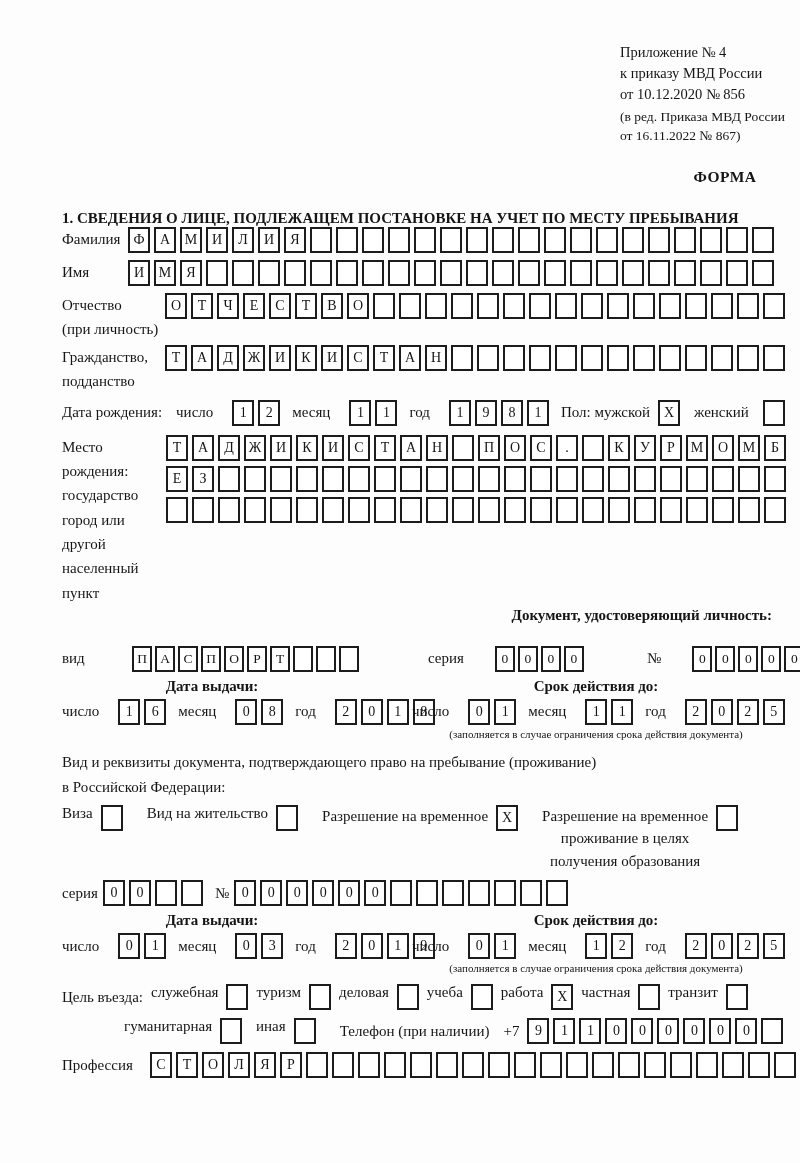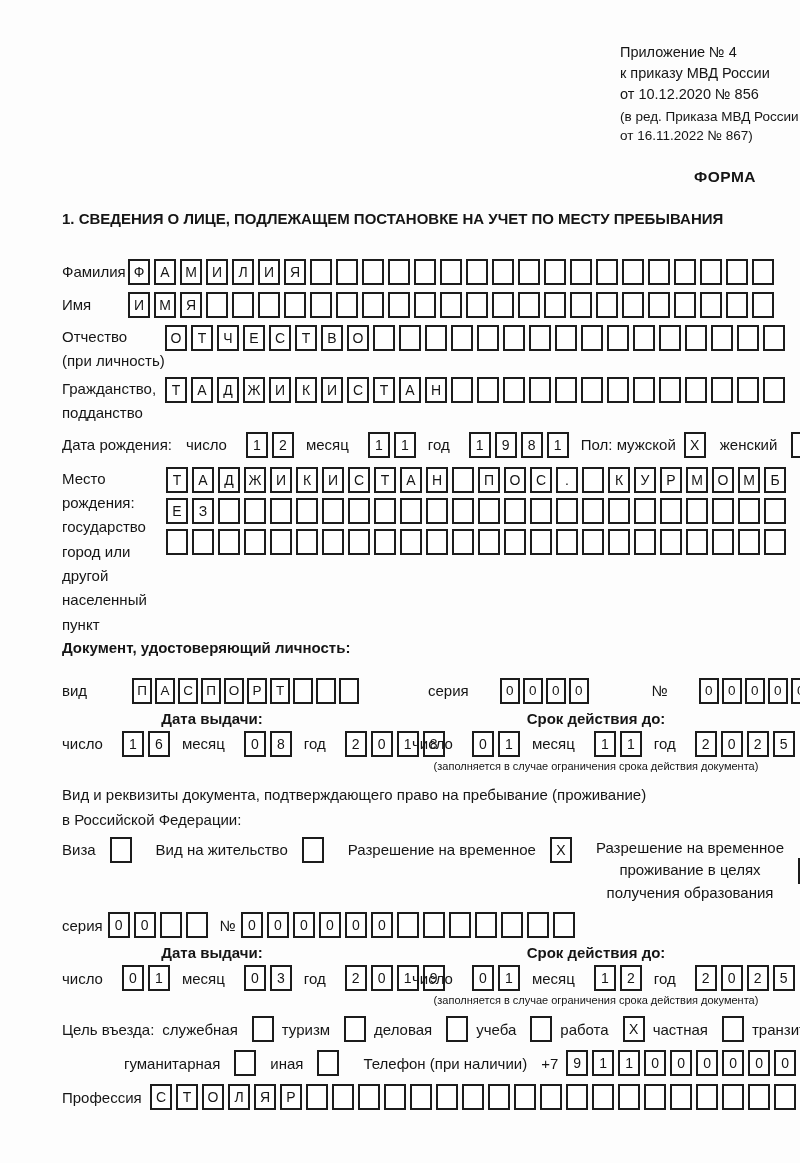--- a/index.html
+++ b/index.html
@@ -1,18 +1,18 @@
 <!DOCTYPE html>
 <html><head>
 <meta charset="utf-8">
 <style>
   html,body{margin:0;padding:0;background:#f3f3f3;}
   .page{
     width:800px;height:1163px;margin:0 auto;background:#fdfdfd;color:#151515;
-    font-family:Liberation Sans, sans-serif;font-size:15px;
+    font-family:Liberation Serif, serif;font-size:15px;
     box-sizing:border-box;padding:42px 10px 10px 62px;overflow:hidden;position:relative;
   }
   .appendix{margin-left:558px;width:230px;line-height:1.45;font-size:14.5px;}
   .appendix .rev{font-size:13.5px;margin-top:3px;line-height:1.4;}
   .forma{margin-left:558px;margin-top:22px;width:210px;text-align:center;font-weight:bold;font-size:15.5px;letter-spacing:.5px;}
   .title{margin-top:22px;text-align:center;font-weight:bold;font-size:16px;line-height:1.7;width:700px;}
   .title .uline{display:inline-block;width:52px;border-bottom:2px solid #2a2a2a;height:14px;margin-left:8px;}
   .section-title{margin-top:24px;font-weight:bold;font-size:15px;width:730px;}
   .row{display:flex;align-items:center;margin-top:7px;}
   .row.top{align-items:flex-start;}
@@ -30,25 +30,25 @@
   .gap-m{width:14px;flex:none;}
   .gap-l{width:24px;flex:none;}
   .dlabel{flex:none;margin-right:5px;}
   .dgroup{display:inline-flex;align-items:center;flex:none;gap:14px;}
   .half-head{text-align:center;font-weight:bold;}
   .cols{display:flex;margin-top:8px;}
   .col-l{width:350px;flex:none;}
   .col-r{width:368px;flex:none;}
   .note{font-size:11px;margin-top:3px;text-align:center;}
   .intro{margin-top:10px;line-height:1.7;width:700px;}
-  .opt{display:inline-flex;align-items:center;flex:none;gap:6px;}
+  .opt{display:inline-flex;align-items:flex-start;flex:none;}
   .opt .txt{margin-right:8px;}
   .opt .txt.c{text-align:center;line-height:1.5;}
   .bplace-rows .boxes{margin-bottom:5px;}
-  .center-head{text-align:left;font-weight:bold;width:710px;margin-top:10px;}
+  .center-head{text-align:right;font-weight:bold;width:710px;margin-top:10px;}
 </style>
 </head>
 <body>
 
 <div class="page">
 
   <div class="appendix">
     <div>Приложение № 4</div>
     <div>к приказу МВД России</div>
     <div>от 10.12.2020 № 856</div>
@@ -56,21 +56,21 @@
       <div>(в ред. Приказа МВД России</div>
       <div>от 16.11.2022 № 867)</div>
     </div>
   </div>
 
   <div class="forma">ФОРМА</div>
 
 
   <div class="section-title">1. СВЕДЕНИЯ О ЛИЦЕ, ПОДЛЕЖАЩЕМ ПОСТАНОВКЕ НА УЧЕТ ПО МЕСТУ ПРЕБЫВАНИЯ</div>
 
-  <div class="row" style="margin-top:32px;">
+  <div class="row" style="margin-top:0;">
     <span class="lbl" style="width:66px;">Фамилия</span>
     <span class="boxes">
         <span class="cell">Ф</span>
         <span class="cell">А</span>
         <span class="cell">М</span>
         <span class="cell">И</span>
         <span class="cell">Л</span>
         <span class="cell">И</span>
         <span class="cell">Я</span>
         <span class="cell"></span>

